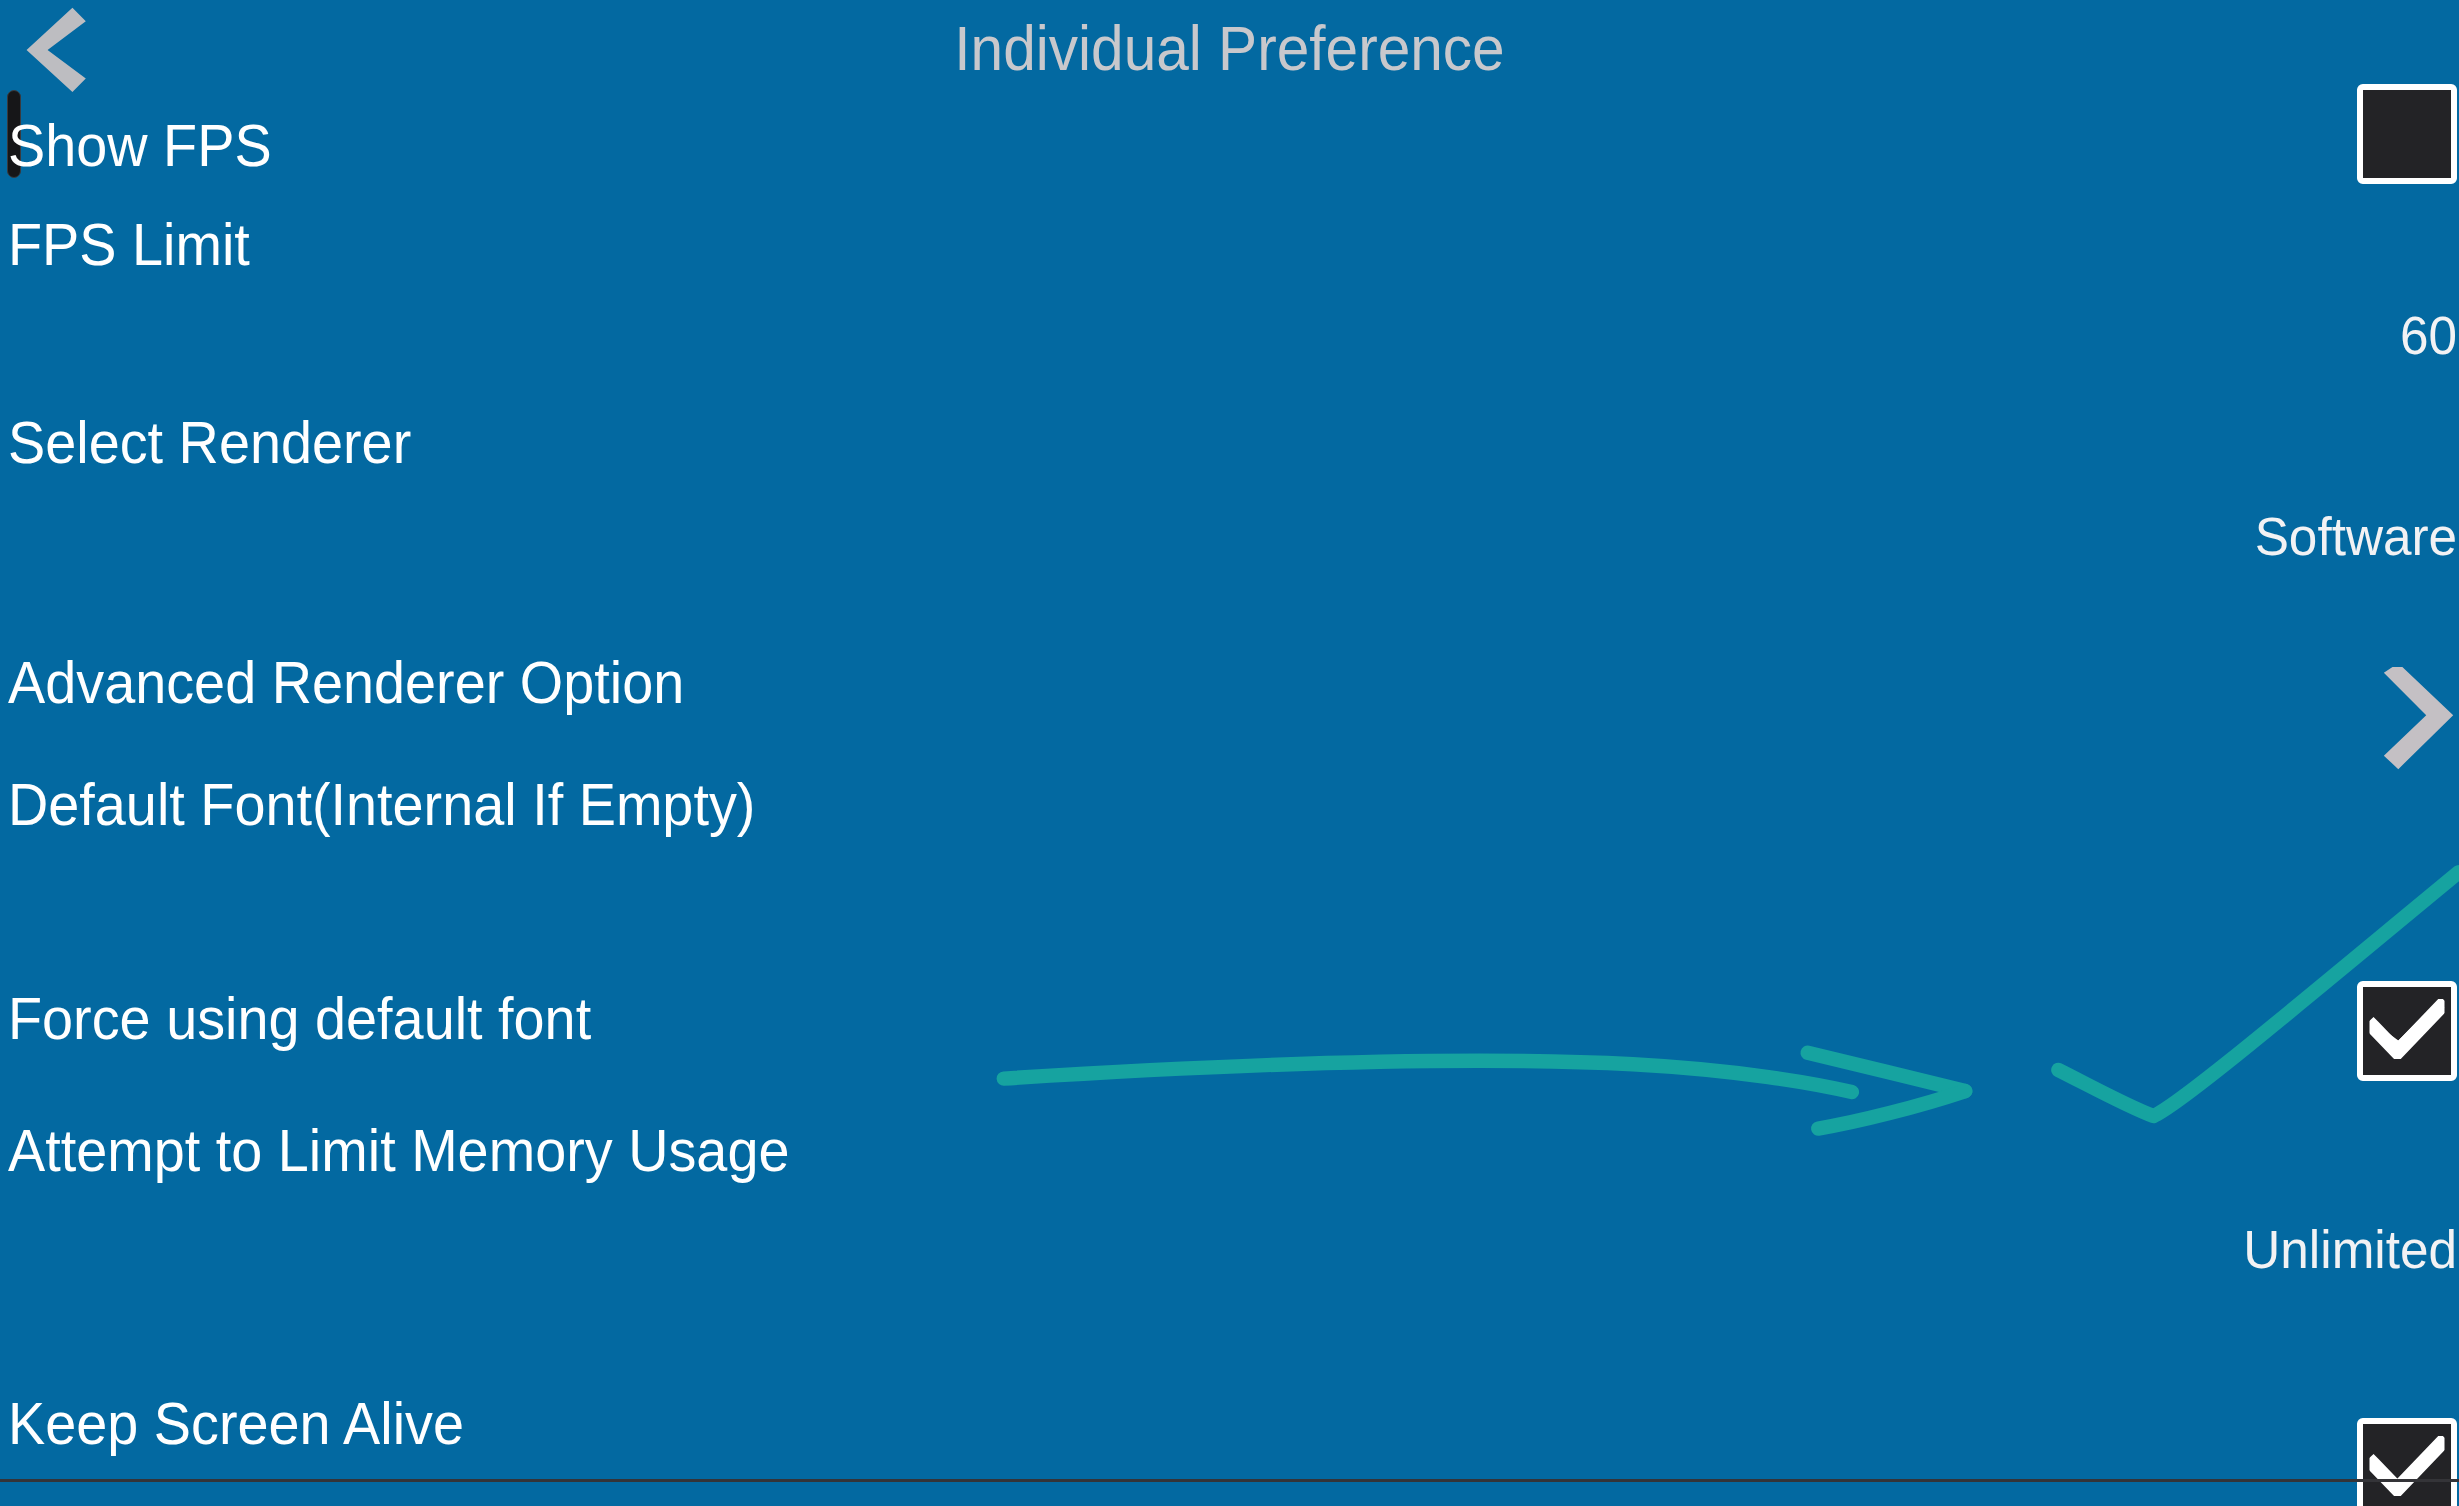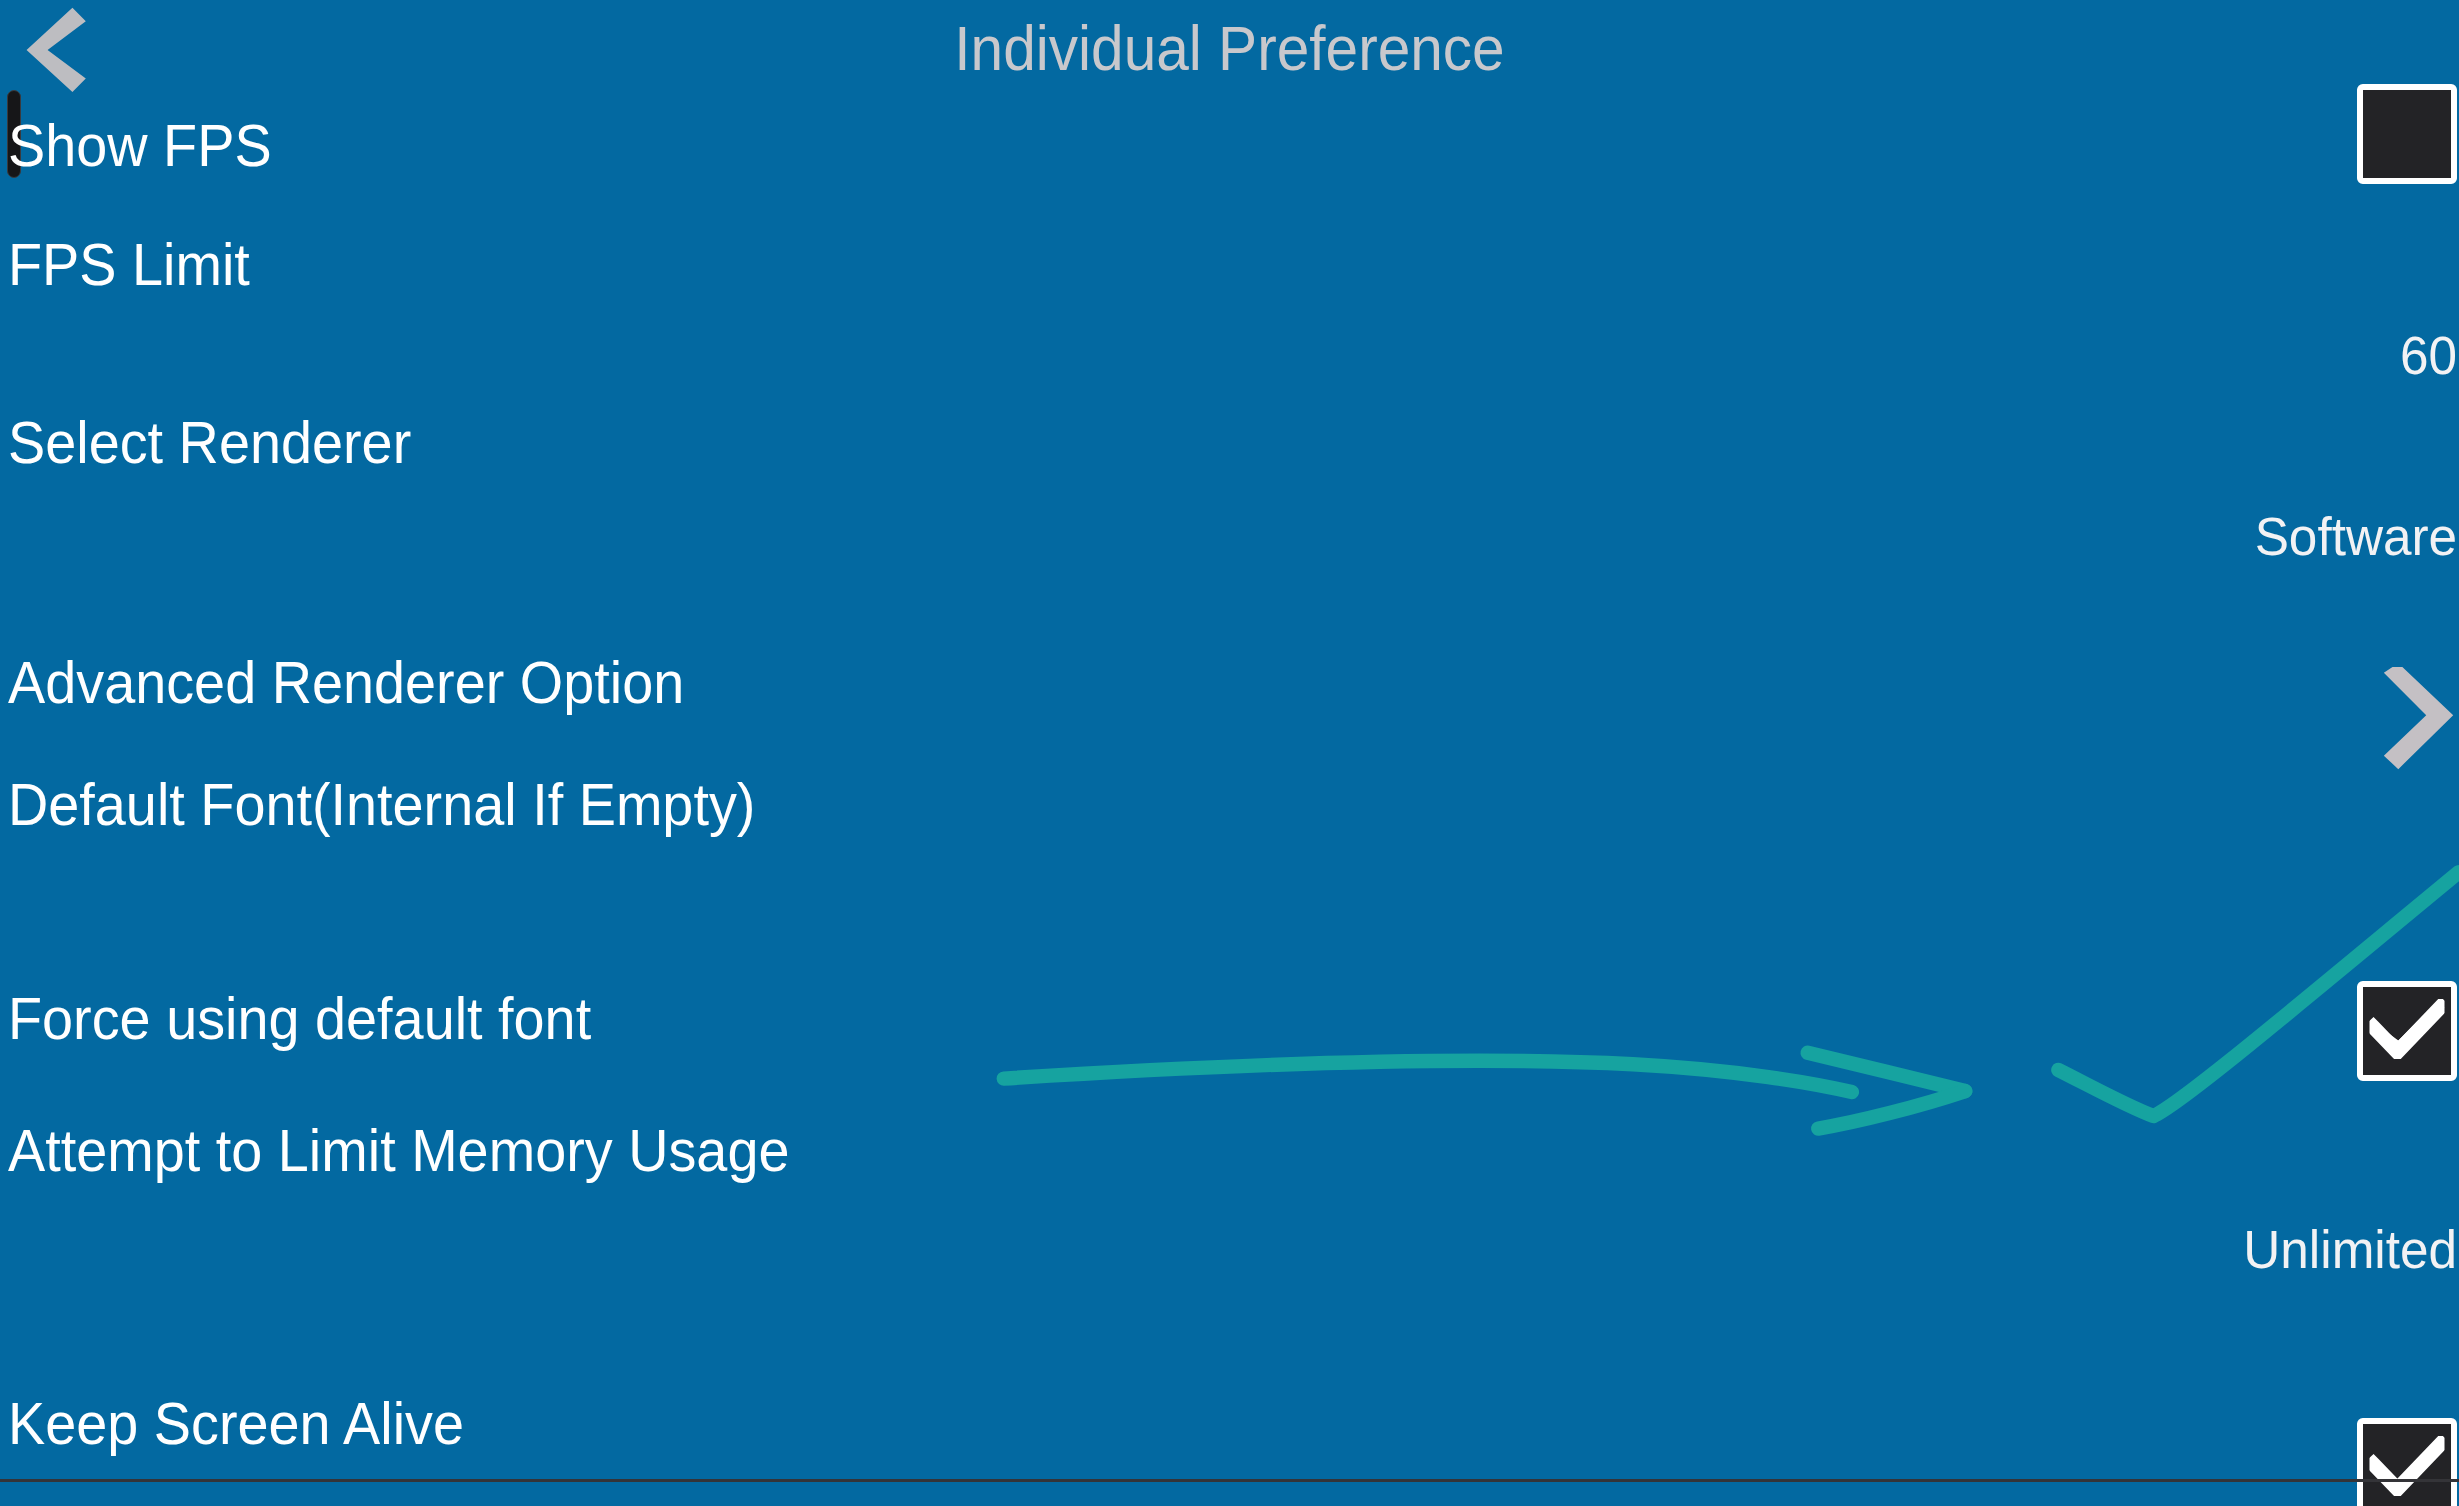--- a/index.html
+++ b/index.html
@@ -155,21 +155,21 @@
 
   <div class="scroll-thumb"></div>
 
   <div class="list">
 
     <div class="row" style="top:0px;height:134px;">
       <div class="row-label" style="top:19px;">Show FPS</div>
       <div class="checkbox" style="right:1.9px; top:-7.7px;"></div>
     </div>
 
-    <div class="row" style="top:144px;height:192px;">
+    <div class="row" style="top:124px;height:192px;">
       <div class="row-label" style="top:-5.8px;">FPS Limit</div>
       <div class="row-value" style="top:88px;">60</div>
     </div>
 
     <div class="row" style="top:327px;height:221px;">
       <div class="row-label" style="top:-11.5px;">Select Renderer</div>
       <div class="row-value" style="top:86px;">Software</div>
     </div>
 
     <div class="row" style="top:548px;height:134px;margin-top:12px;">

